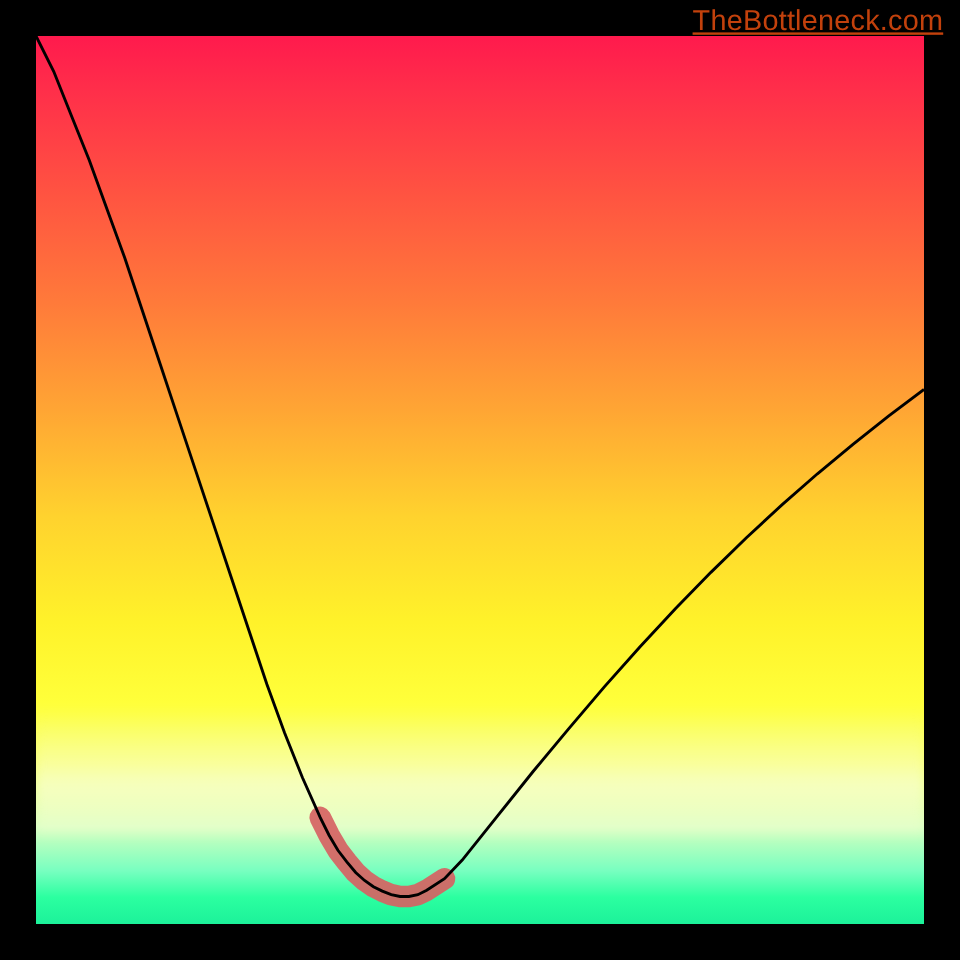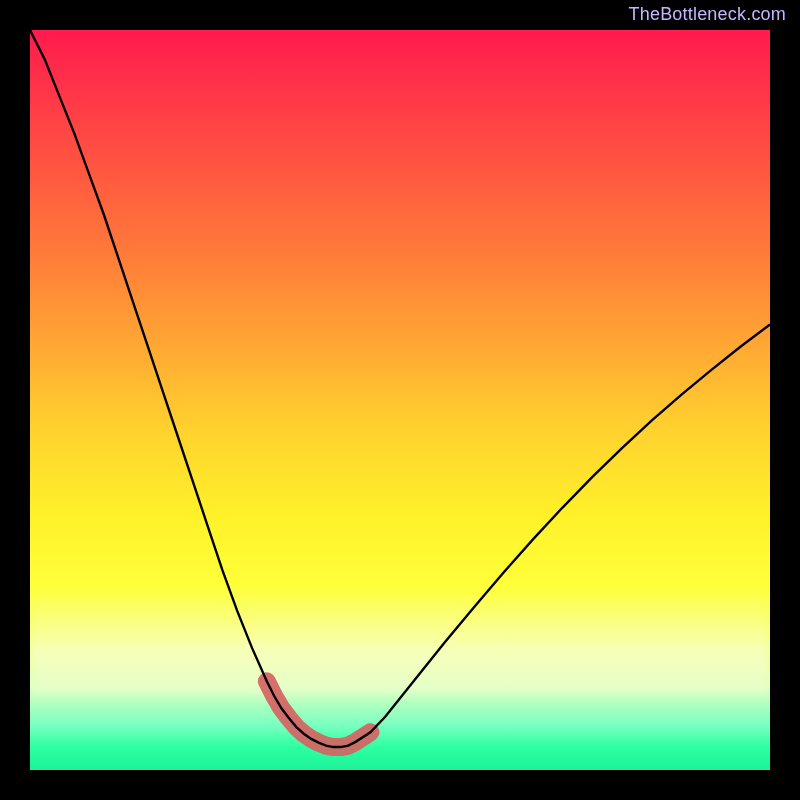--- a/index.html
+++ b/index.html
@@ -14,25 +14,26 @@
   .frame {
     position: relative;
     width: 800px;
     height: 800px;
     background: #000;
   }
   .watermark {
     position: absolute;
     top: 4px;
     right: 14px;
-    color: #c4b5fd;
-    font-size: 18px;
+    color: #c2410c;
+    font-size: 24px;
     font-weight: 400;
     letter-spacing: 0.2px;
     z-index: 30;
+    text-decoration: underline;
   }
   .plot-area {
     position: absolute;
     left: 30px;
     top: 30px;
     width: 740px;
     height: 740px;
     overflow: hidden;
   }
   .gradient {

